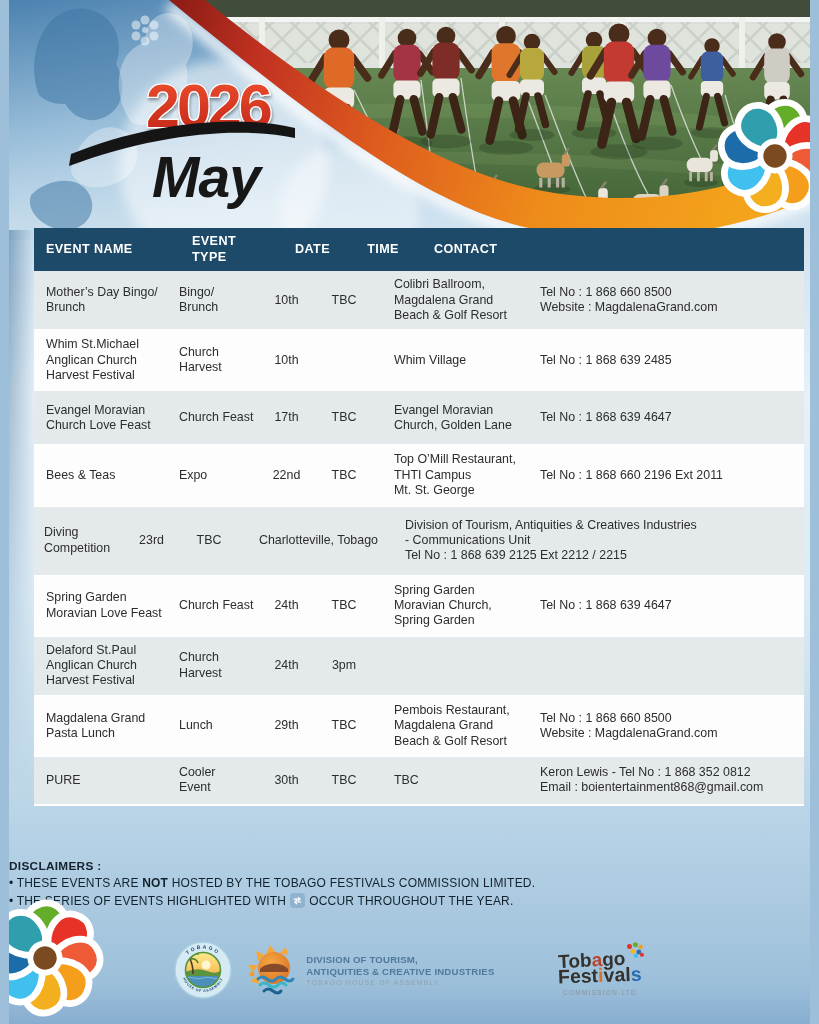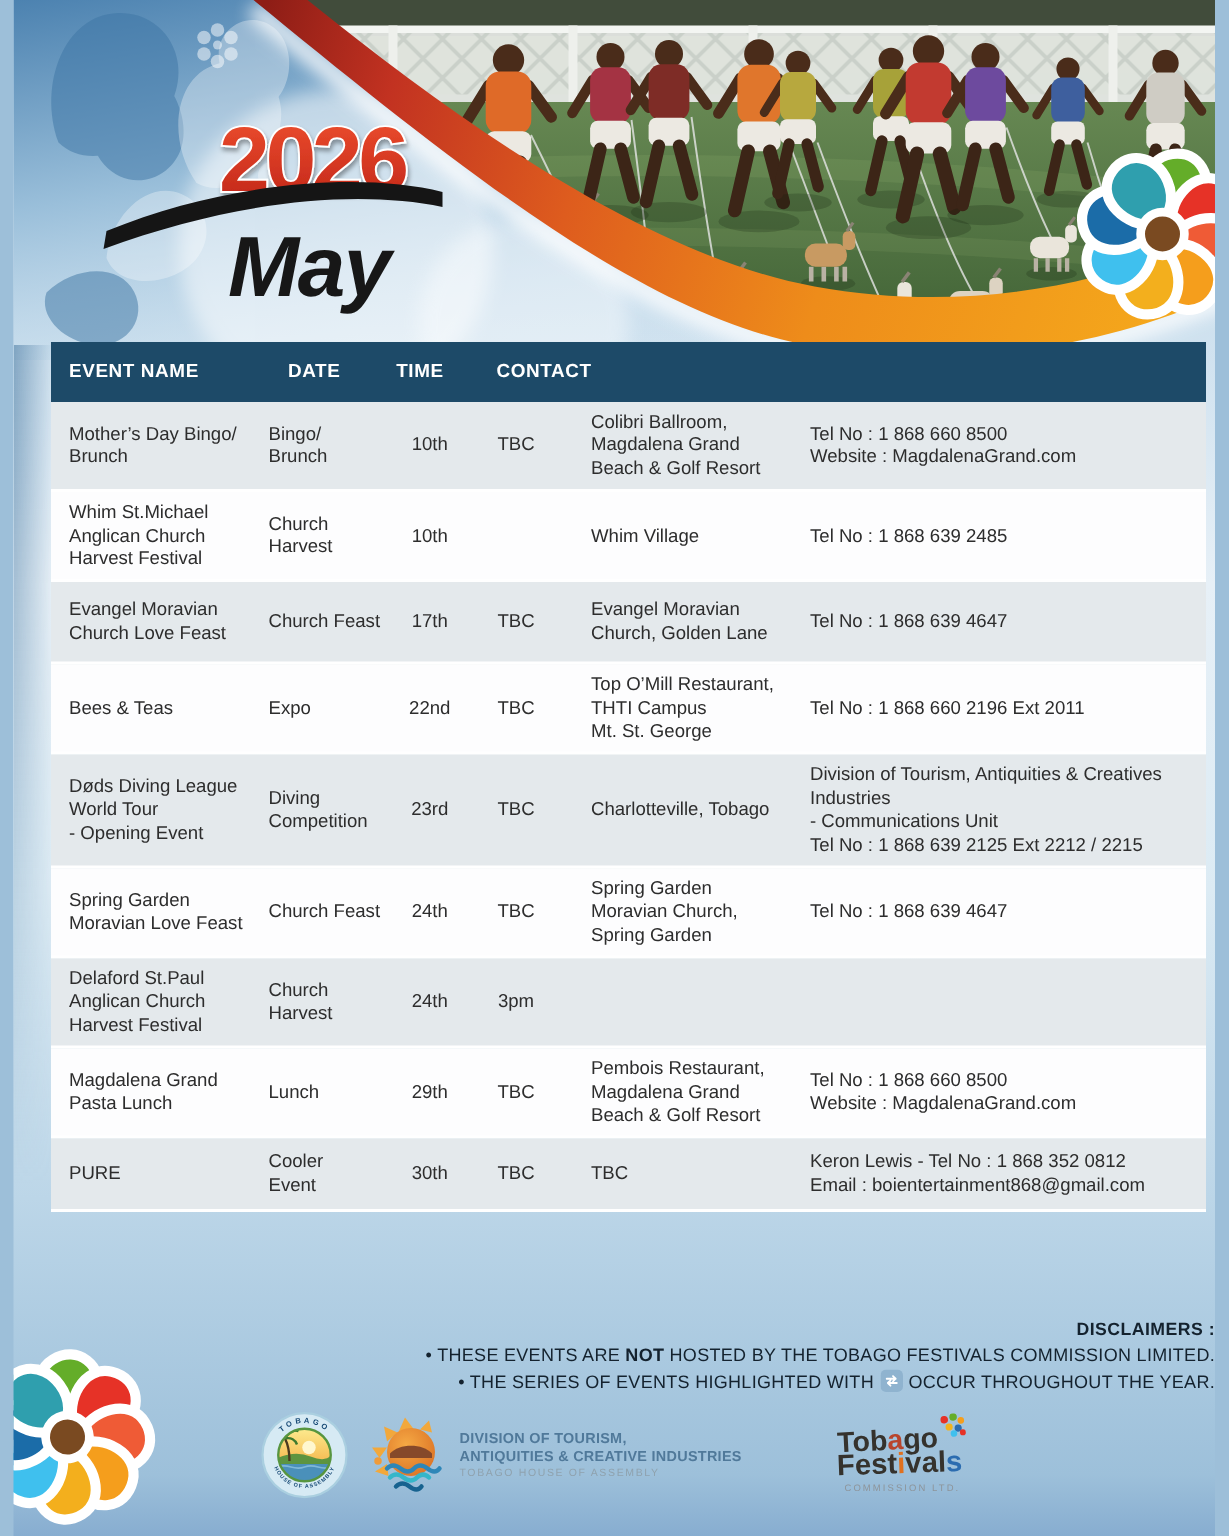--- a/index.html
+++ b/index.html
@@ -27,21 +27,21 @@
   .c{white-space:pre-line;line-height:1.24;box-sizing:border-box;padding-top:6px;padding-bottom:6px;}
   .col-name{width:135px;padding-left:12px;padding-right:4px;}
   .col-type{width:90px;padding-left:10px;padding-right:4px;}
   .col-date{width:55px;text-align:center;}
   .col-time{width:60px;text-align:center;}
   .col-loc{width:158px;padding-left:20px;padding-right:4px;}
   .col-contact{flex:1;padding-left:8px;padding-right:6px;}
   .r1{min-height:57px}.r2{min-height:57px}.r3{min-height:53px}.r4{min-height:55px}
   .r5{min-height:68px}.r6{min-height:54px}.r7{min-height:54px}.r8{min-height:54px}.r9{min-height:47px}
   
-  .disclaimers{position:absolute;top:879px;left:0;width:100%;text-align:right;color:#14222e;}
+  .disclaimers{position:absolute;top:859px;left:0;width:100%;text-align:left;color:#14222e;}
   .disc-title{font-size:11.8px;font-weight:bold;letter-spacing:.3px;}
   .disc-line{font-size:12px;margin-top:3px;letter-spacing:.2px;}
   .disc-line .b{font-weight:bold;}
   .repeat-chip{vertical-align:-3px;margin:0 4px;}
   
   .footer{position:absolute;top:941px;left:0;width:100%;display:flex;justify-content:center;align-items:center;}
   .division{display:flex;align-items:center;margin-left:14px;}
   .div-text{margin-left:6px;}
   .div-l1{font-size:9.6px;font-weight:bold;color:#50799a;letter-spacing:.2px;line-height:1.22;}
   .div-l3{font-size:7px;color:#8fa2ae;letter-spacing:1.1px;margin-top:2px;}
@@ -224,20 +224,21 @@
     <text x="143" y="197" font-size="57" font-style="italic" font-weight="bold" fill="#171717" letter-spacing="-1">May</text>
 
     <use href="#flower8" x="-70" y="-70" width="140" height="140" transform="translate(766,156)"></use>
   </svg>
 
   <div class="left-edge"></div>
 
   <div class="etable">
     <div class="thead">
       <div class="c col-name">EVENT NAME</div>
+      <div class="c col-type">EVENT TYPE</div>
       <div class="c col-date">DATE</div>
       <div class="c col-time">TIME</div>
       <div class="c col-contact">CONTACT</div>
     </div>
     <div class="tbody">
       <div class="trow r1">
         <div class="c col-name">Mother’s Day Bingo/
 Brunch</div>
         <div class="c col-type">Bingo/ Brunch</div>
         <div class="c col-date">10th</div>
@@ -273,23 +274,20 @@
         <div class="c col-name">Bees &amp; Teas</div>
         <div class="c col-type">Expo</div>
         <div class="c col-date">22nd</div>
         <div class="c col-time">TBC</div>
         <div class="c col-loc">Top O’Mill Restaurant,
 THTI Campus
 Mt. St. George</div>
         <div class="c col-contact">Tel No : 1 868 660 2196 Ext 2011</div>
       </div>
       <div class="trow r5">
-        <div class="c col-name">Døds Diving League
-World Tour
-- Opening Event</div>
         <div class="c col-type">Diving
 Competition</div>
         <div class="c col-date">23rd</div>
         <div class="c col-time">TBC</div>
         <div class="c col-loc">Charlotteville, Tobago</div>
         <div class="c col-contact">Division of Tourism, Antiquities &amp; Creatives Industries
 - Communications Unit
 Tel No : 1 868 639 2125 Ext 2212 / 2215</div>
       </div>
       <div class="trow r6">

